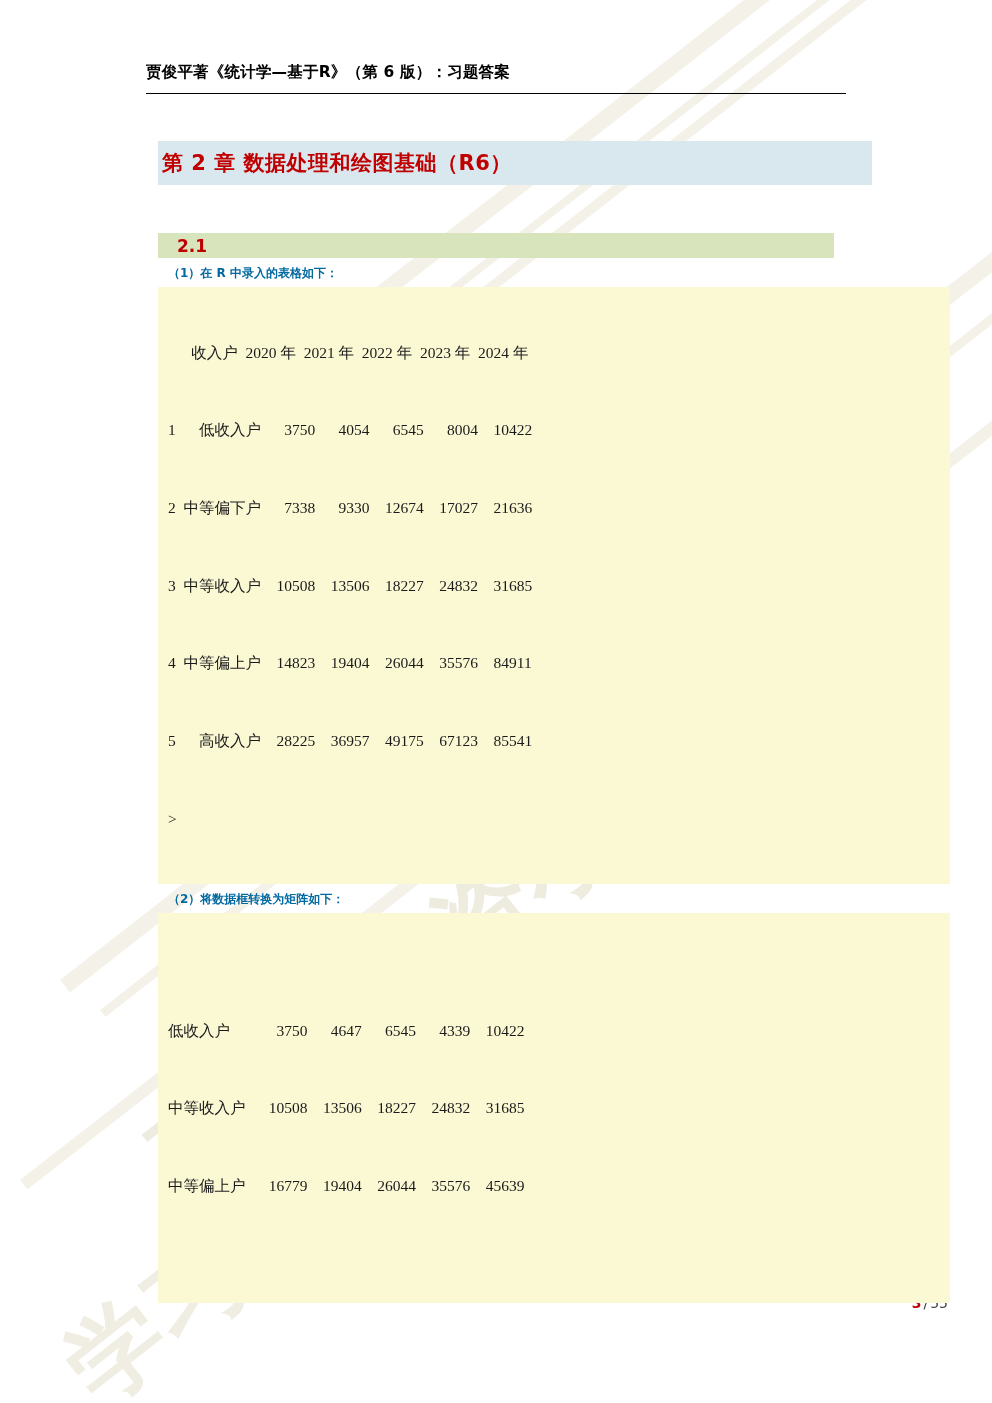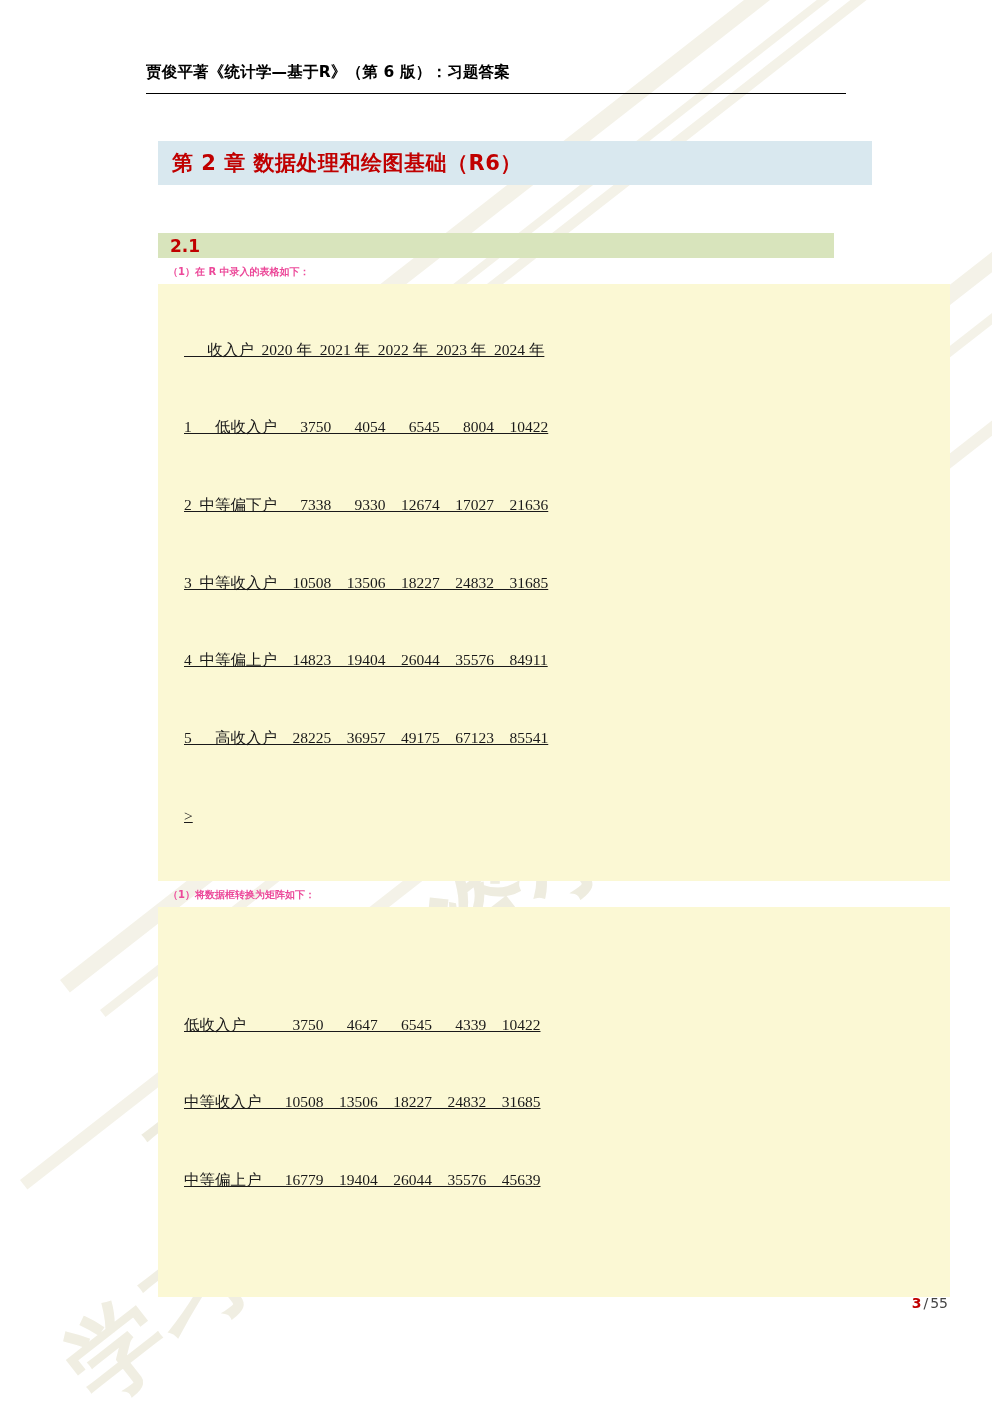--- a/index.html
+++ b/index.html
@@ -86,65 +86,64 @@
     margin: 47px 120px 0 158px;
     background: #d9e8ef;
     height: 44px;
     display: flex;
     align-items: center;
   }
   .chapter-title {
     color: #c00000;
     font-weight: bold;
     font-size: 21px;
-    padding-left: 14px;
+    padding-left: 4px;
     font-family: "DejaVu Sans", sans-serif;
     letter-spacing: 0.5px;
   }
 
   
   .section-bar {
     margin: 48px 158px 0 158px;
     background: #d8e4bc;
     height: 25px;
     display: flex;
     align-items: center;
   }
   .section-num {
     color: #c00000;
     font-weight: bold;
     font-size: 17px;
-    padding-left: 12px;
+    padding-left: 19px;
     font-family: "DejaVu Sans", sans-serif;
   }
 
   .q-label {
     margin: 7px 0 5px 168px;
-    color: #ec4899;
-    font-weight: bold;
-    font-size: 10px;
+    color: #0369a1;
+    font-weight: bold;
+    font-size: 12px;
     font-family: "DejaVu Sans", sans-serif;
   }
 
   
   .out-block {
     margin-left: 158px;
     margin-right: 42px;
     background: #fbf8d4;
     font-family: "Liberation Serif", serif;
     font-size: 15.5px;
     color: #1a1a1a;
     line-height: 1.67;
     padding: 1px 0 1px 0;
     white-space: pre;
   }
   .out-block .row {
-    padding-left: 26px;
+    padding-left: 10px;
     white-space: pre;
-    text-decoration: underline;
   }
 
   
   .footer {
     position: absolute;
     right: 44px;
     bottom: 92px;
     font-size: 14px;
     font-family: "DejaVu Sans", sans-serif;
     color: #000;
@@ -195,21 +194,21 @@
     <div class="out-block">
       <div class="row">      收入户  2020 年  2021 年  2022 年  2023 年  2024 年</div>
       <div class="row">1      低收入户      3750      4054      6545      8004    10422</div>
       <div class="row">2  中等偏下户      7338      9330    12674    17027    21636</div>
       <div class="row">3  中等收入户    10508    13506    18227    24832    31685</div>
       <div class="row">4  中等偏上户    14823    19404    26044    35576    84911</div>
       <div class="row">5      高收入户    28225    36957    49175    67123    85541</div>
       <div class="row">&gt;</div>
     </div>
 
-    <div class="q-label">（1）将数据框转换为矩阵如下：</div>
+    <div class="q-label">（2）将数据框转换为矩阵如下：</div>
 
     <div class="out-block">
       <div class="row"></div>
       <div class="row">低收入户            3750      4647      6545      4339    10422</div>
       <div class="row">中等收入户      10508    13506    18227    24832    31685</div>
       <div class="row">中等偏上户      16779    19404    26044    35576    45639</div>
       
       
     </div>
 

